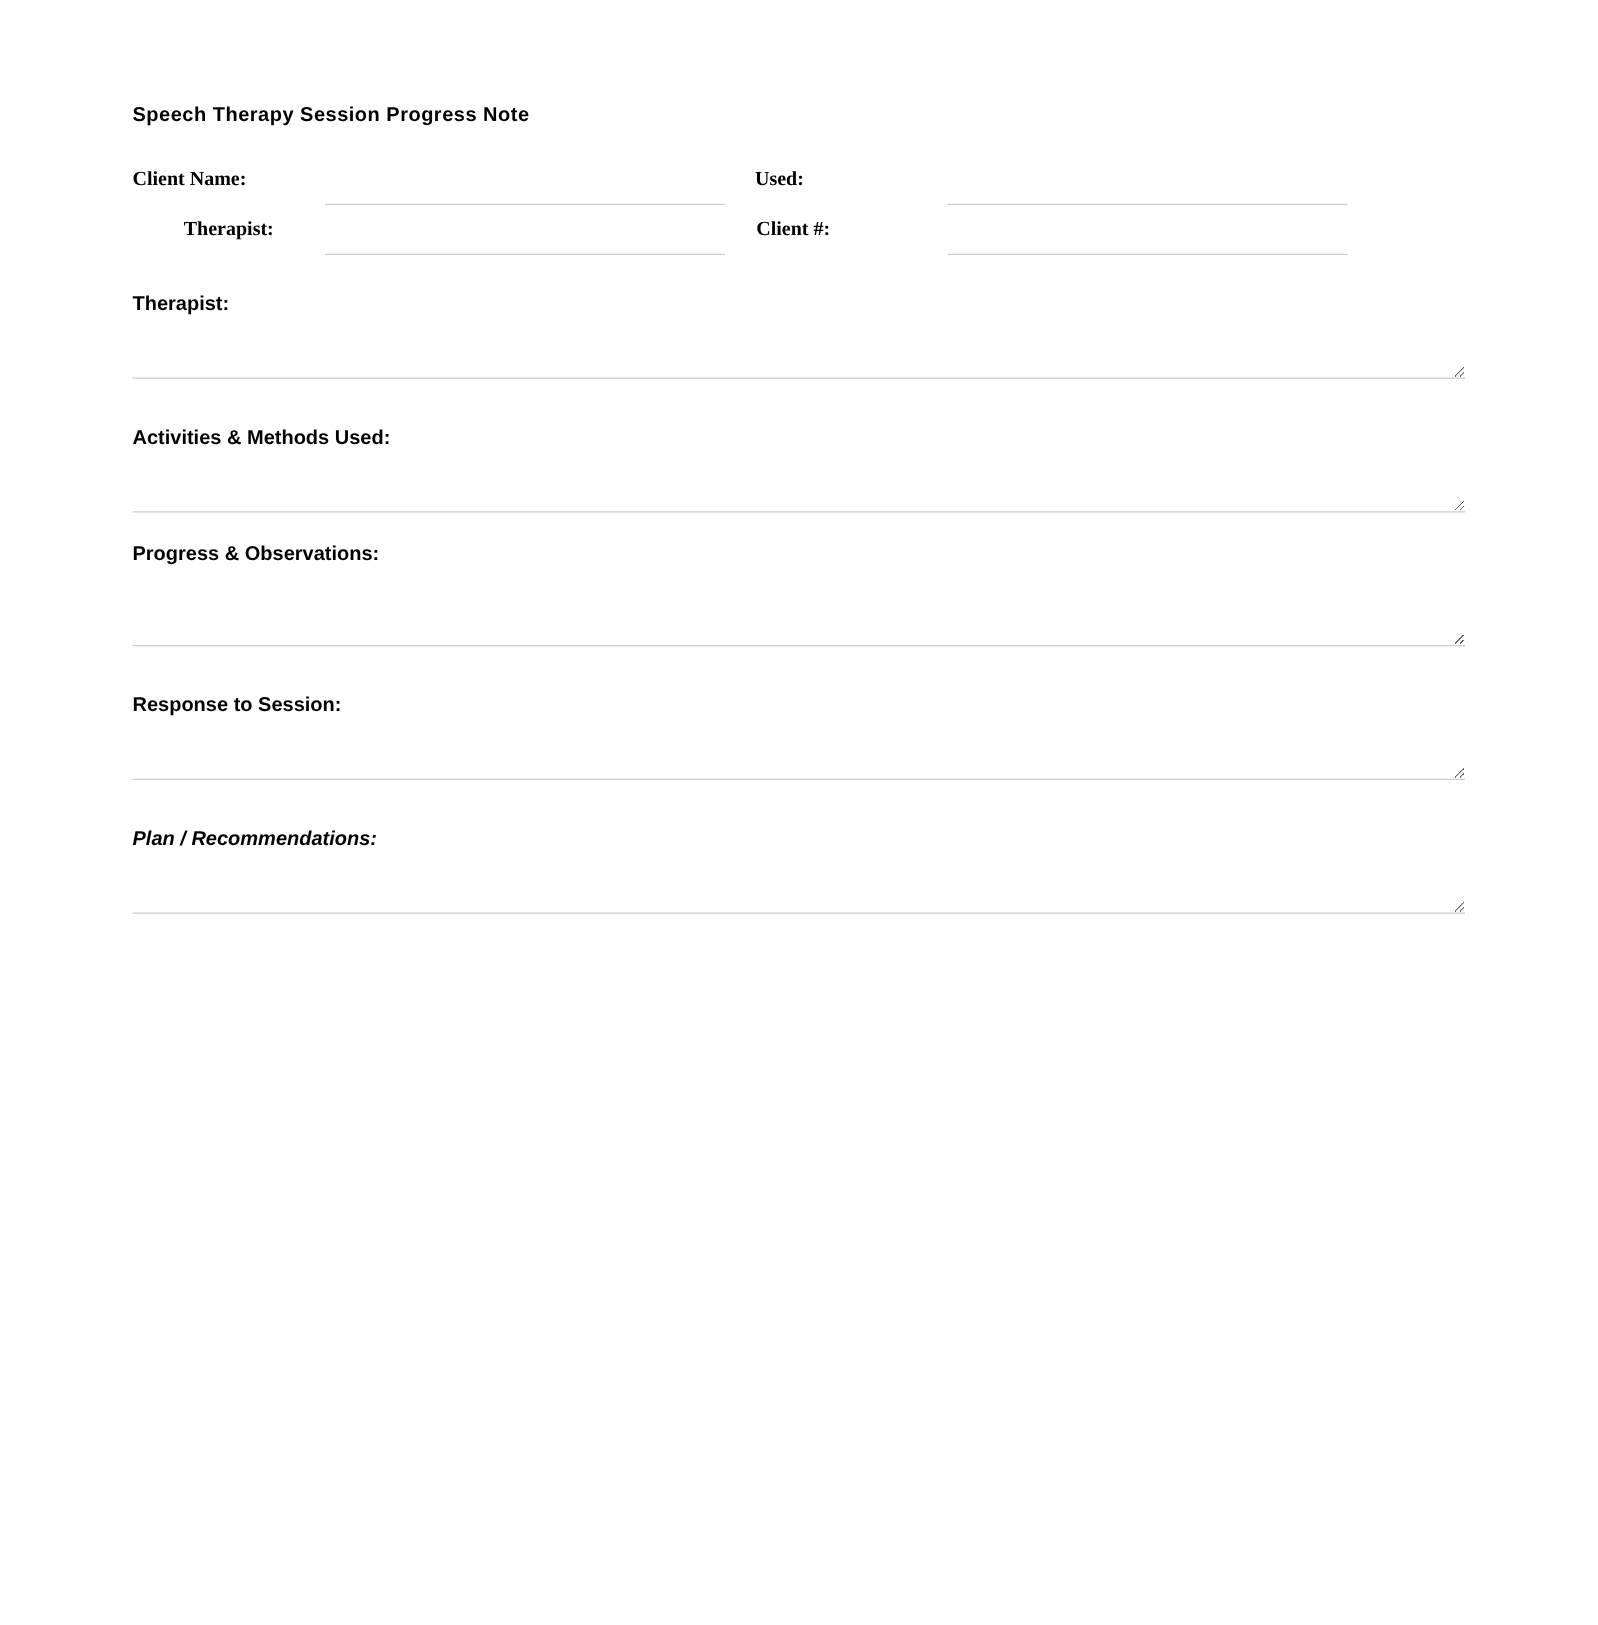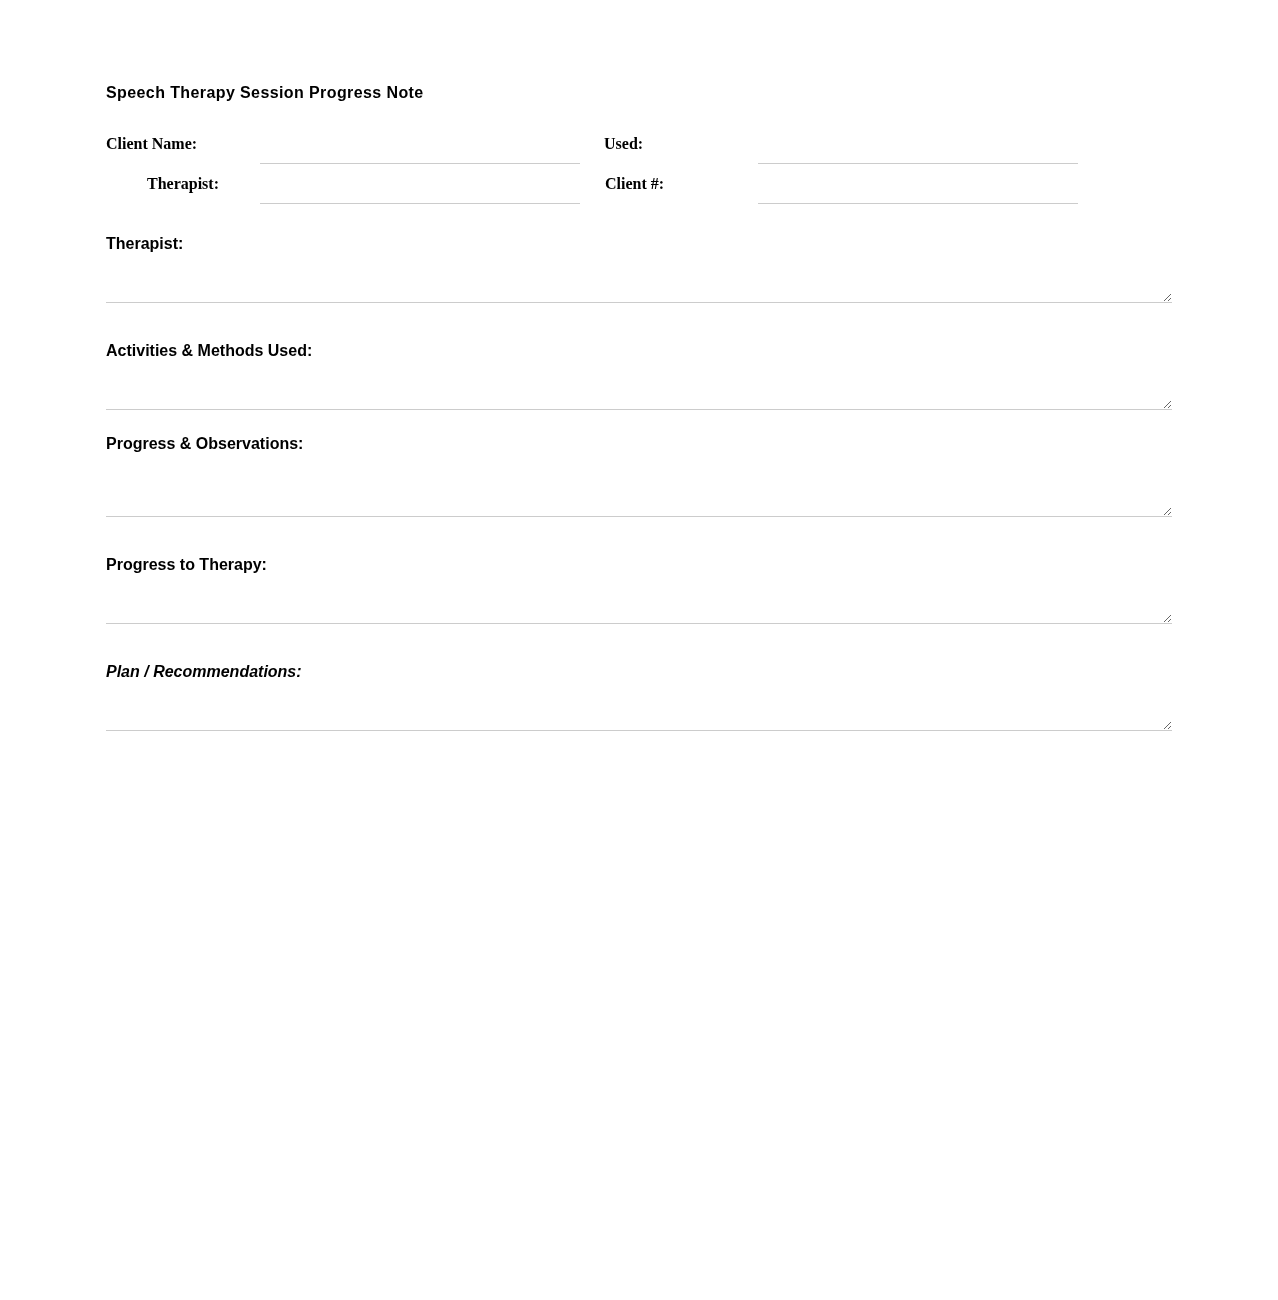--- a/index.html
+++ b/index.html
@@ -31,18 +31,18 @@
 
   <span class="section-label" style="top:235px;">Therapist:</span>
   <textarea class="area" style="top: 267px;"></textarea>
 
   <span class="section-label" style="top:342px;">Activities &amp; Methods Used:</span>
   <textarea class="area" style="top: 374px;"></textarea>
 
   <span class="section-label" style="top:435px;">Progress &amp; Observations:</span>
   <textarea class="area" style="top: 481px;"></textarea>
 
-  <span class="section-label" style="top:556px;">Progress to Therapy:</span>
+  <span class="section-label" style="top:556px;">Response to Session:</span>
   <textarea class="area" style="top: 588px;"></textarea>
 
   <span class="section-label" style="top:663px;font-style:italic;">Plan / Recommendations:</span>
   <textarea class="area" style="top: 695px;"></textarea>
 </div>
 
 </body></html>

